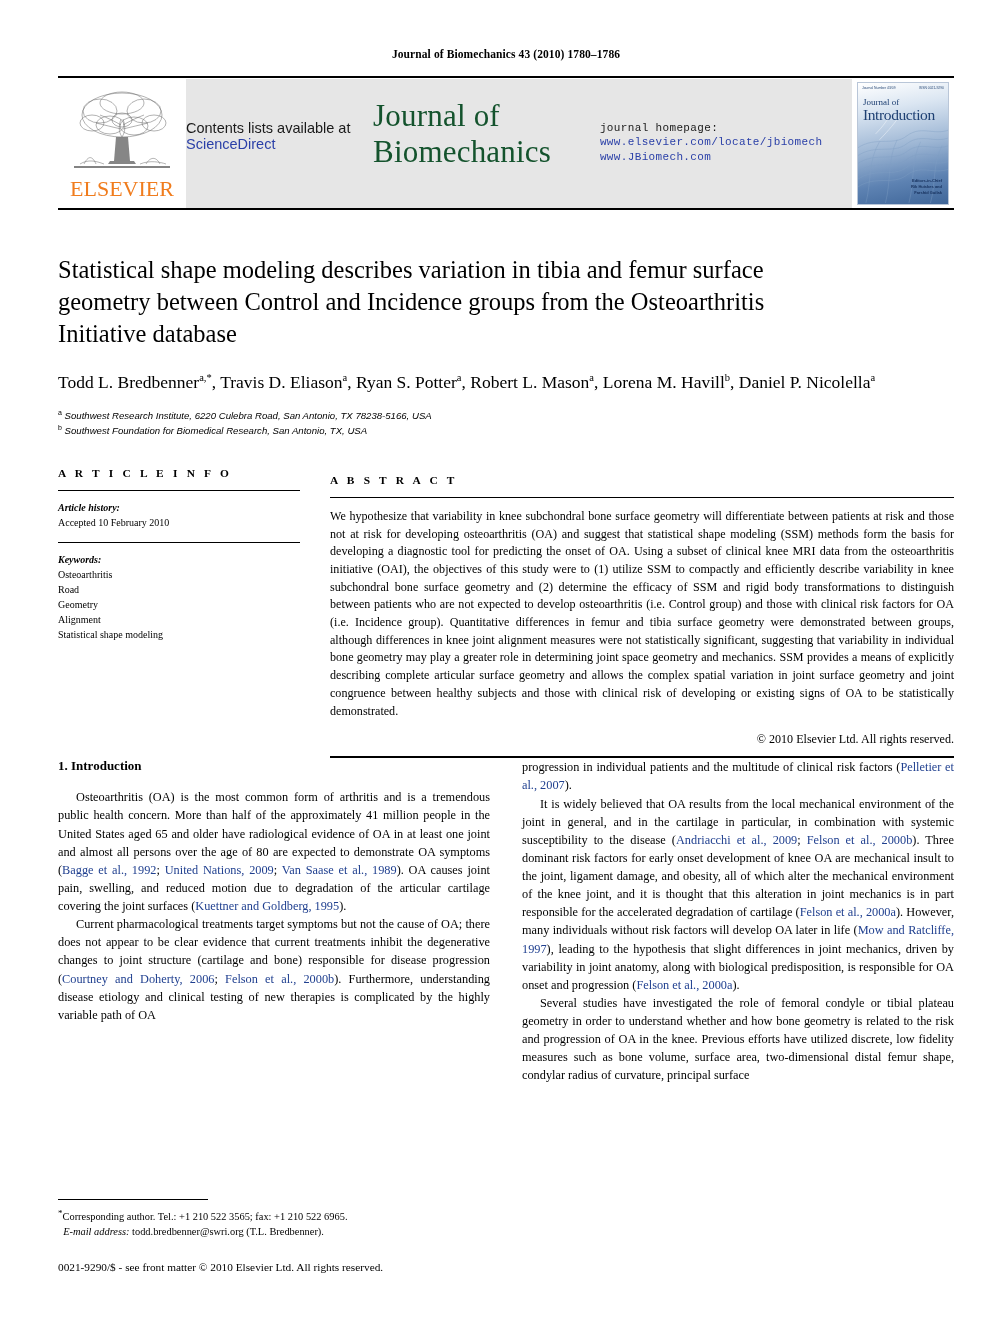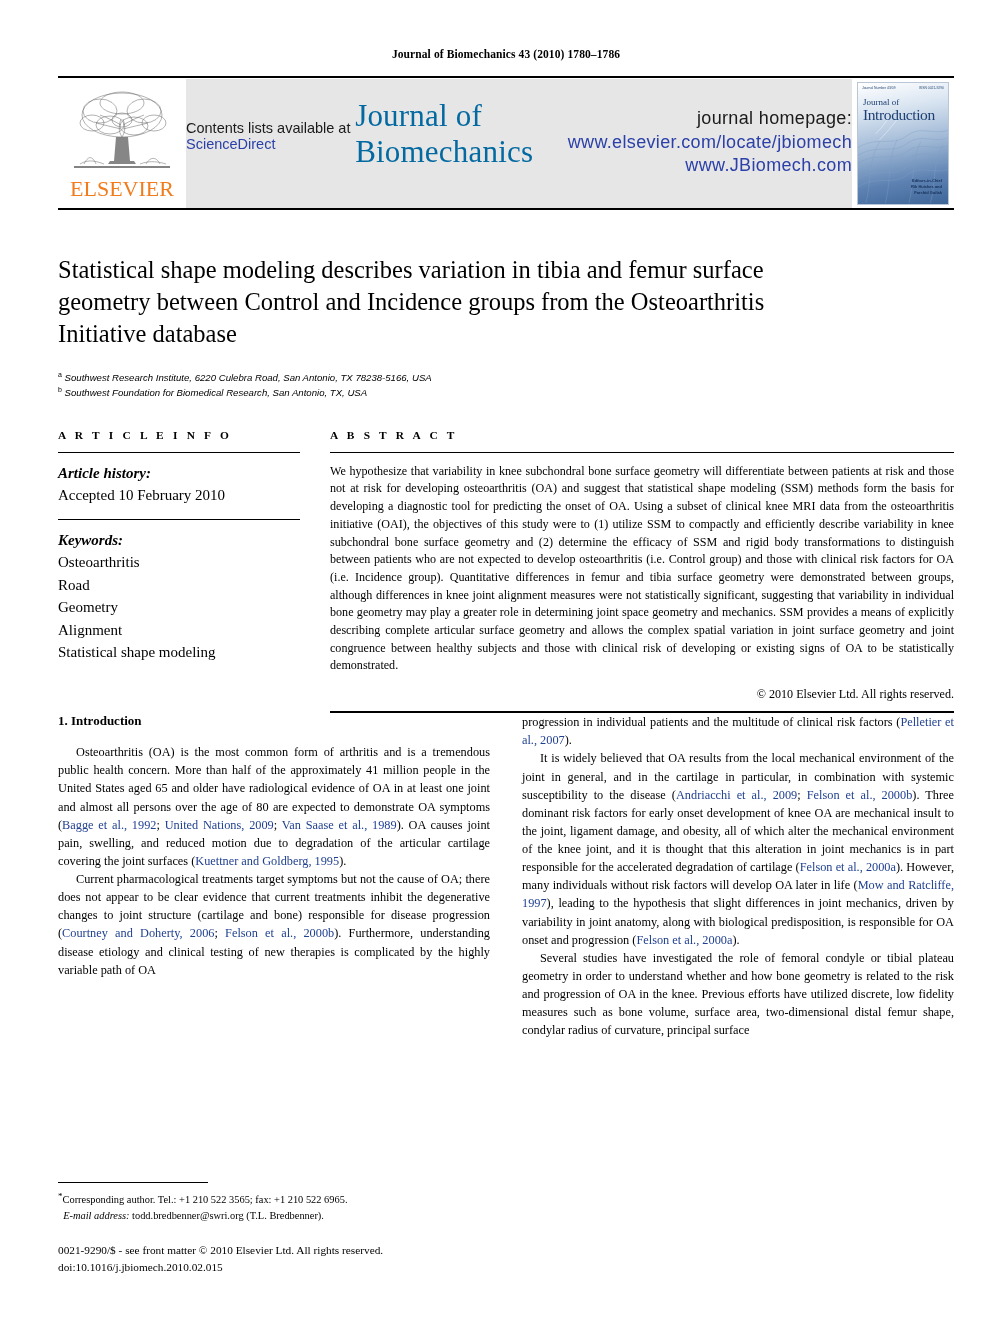--- a/index.html
+++ b/index.html
@@ -75,31 +75,31 @@
   .contents-line {
     font-family: "Liberation Sans", sans-serif;
     font-size: 14.5px;
     color: #1a1a1a;
     margin-bottom: 14px;
   }
   .contents-line .sd-link { color: #2b40a8; }
   .journal-name {
     font-family: "Liberation Serif", serif;
     font-size: 31px;
-    color: #0369a1;
+    color: #14532d;
     margin-bottom: 18px;
     letter-spacing: .2px;
   }
   .homepage-line {
-    font-family: Liberation Sans, sans-serif;
-    font-size: 18px;
+    font-family: Liberation Mono, monospace;
+    font-size: 11px;
     letter-spacing: .35px;
     color: #1a1a1a;
     line-height: 1.32;
-    text-align: right;
+    text-align: left;
   }
   .homepage-line .url { color: #2b40a8; }
 
   .masthead-cover {
     width: 102px;
     flex: 0 0 102px;
     display: flex;
     align-items: center;
     justify-content: center;
     background: #ffffff;
@@ -171,33 +171,33 @@
   
   .info-abstract {
     display: flex;
     margin-top: 28px;
   }
   .col-info {
     width: 272px;
     flex: 0 0 272px;
     padding-right: 30px;
   }
-  .col-abstract { flex: 1 1 auto; }
+  .col-abstract { flex: 1 1 auto; margin-top: 7px; }
 
   .sec-label {
     font-family: "Liberation Serif", serif;
     font-weight: bold;
     font-size: 11.4px;
     letter-spacing: 3.2px;
     margin-bottom: 11px;
   }
   .hr-thin { border-top: 1px solid #000; }
   .info-body {
     font-family: "Liberation Serif", serif;
-    font-size: 15px;
+    font-size: 10px;
     line-height: 1.5;
     padding-top: 9px;
   }
   .info-body .hdr { font-style: italic; font-weight: bold; }
   .info-sep { border-top: 1px solid #000; margin: 12px 0 0; }
   .kw-block { padding-top: 9px; }
   .kw-item { display: block; }
 
   .abstract-text {
     font-family: "Liberation Serif", serif;
@@ -354,20 +354,23 @@
           <div>Rik Huiskes and</div>
           <div>Farshid Guilak</div>
         </div>
       </div>
     </div>
   </div>
   <div class="rule-thick-bottom"></div>
 
   <div class="title-block">
     <h1 class="article-title">Statistical shape modeling describes variation in tibia and femur surface geometry between Control and Incidence groups from the Osteoarthritis Initiative database</h1>
+    <div class="authors">
+      Todd L. Bredbenner<sup>a,*</sup>, Travis D. Eliason<sup>a</sup>, Ryan S. Potter<sup>a</sup>, Robert L. Mason<sup>a</sup>, Lorena M. Havill<sup>b</sup>, Daniel P. Nicolella<sup>a</sup>
+    </div>
     <div class="affiliations">
       <div><sup>a</sup> <span>Southwest Research Institute, 6220 Culebra Road, San Antonio, TX 78238-5166, USA</span></div>
       <div><sup>b</sup> <span>Southwest Foundation for Biomedical Research, San Antonio, TX, USA</span></div>
     </div>
   </div>
 
   <div class="info-abstract">
     <div class="col-info">
       <div class="sec-label">A R T I C L E   I N F O</div>
       <div class="hr-thin"></div>
@@ -421,17 +424,16 @@
 
   <div class="foot-area">
     <div class="foot-rule"></div>
     <div class="footnote">
       <span class="star">*</span><span>Corresponding author. Tel.: +1 210 522 3565; fax: +1 210 522 6965.</span><br>
       &nbsp;&nbsp;<span class="em">E-mail address:</span>
       <span>todd.bredbenner@swri.org (T.L. Bredbenner).</span>
     </div>
     <div class="imprint">
       <div>0021-9290/$ - see front matter © 2010 Elsevier Ltd. All rights reserved.</div>
-      <div>doi:10.1016/j.jbiomech.2010.02.015</div>
     </div>
   </div>
 
 </div>
 
 </body></html>

